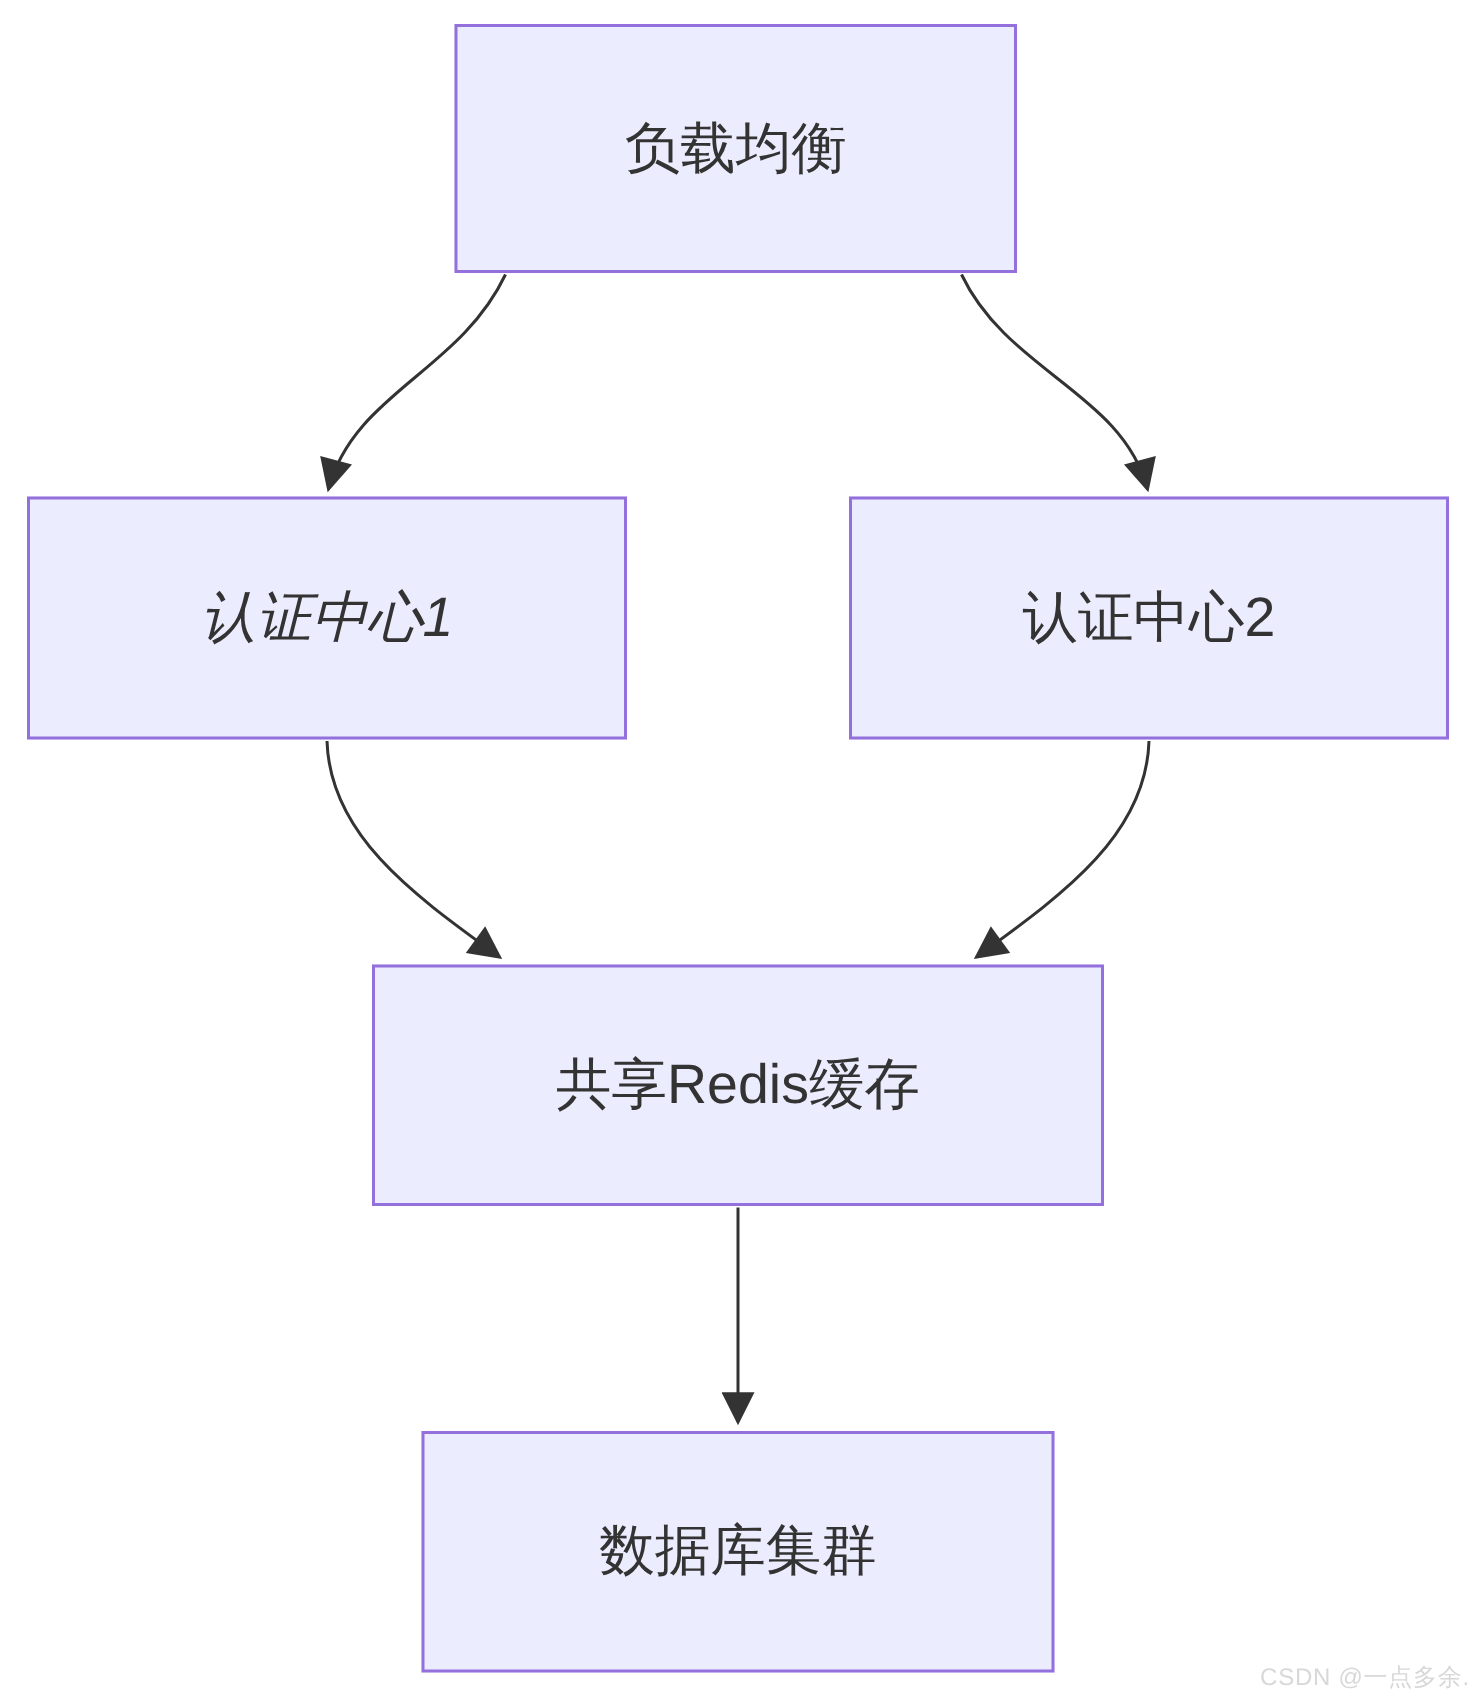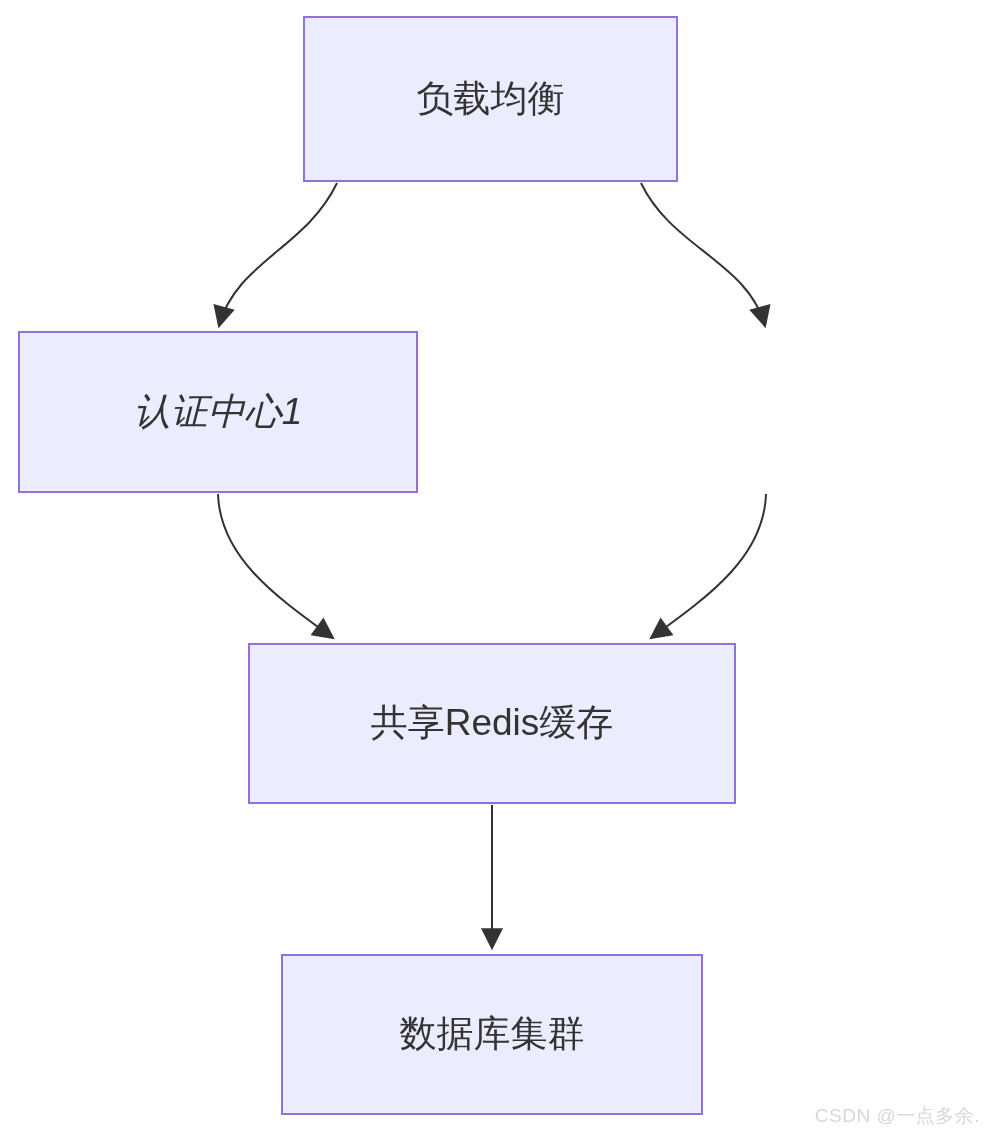--- a/index.html
+++ b/index.html
@@ -41,21 +41,21 @@
   .node-load-balancer   { left: 303px; top:  16px; width: 375px; height: 166px; }
   .node-auth-center-1   { left:  18px; top: 331px; width: 400px; height: 162px; font-style: italic; }
   .node-auth-center-2   { left: 566px; top: 331px; width: 400px; height: 162px; }
   .node-shared-redis    { left: 248px; top: 643px; width: 488px; height: 161px; }
   .node-database-cluster{ left: 281px; top: 954px; width: 422px; height: 161px; }
   .watermark {
     position: absolute;
     right: 4px;
     bottom: 6px;
     color: var(--watermark, #D8D8D8);
-    font-size: 19px;
+    font-size: 16px;
     letter-spacing: 0.5px;
     text-align: right;
   }
 </style>
 </head>
 <body>
 
 <div class="canvas">
 
   <svg class="edges-layer" width="984" height="1135" viewBox="0 0 984 1135" xmlns="http://www.w3.org/2000/svg">
@@ -72,20 +72,23 @@
   </svg>
 
   <div class="node node-load-balancer">
     <span>负载均衡</span>
   </div>
 
   <div class="node node-auth-center-1">
     <span>认证中心1</span>
   </div>
 
+  <div class="node node-auth-center-2">
+    <span>认证中心2</span>
+  </div>
 
   <div class="node node-database-cluster">
     <span>数据库集群</span>
   </div>
 
   <div class="node node-shared-redis">
     <span>共享Redis缓存</span>
   </div>
 
   <div class="watermark">CSDN @一点多余.</div>

